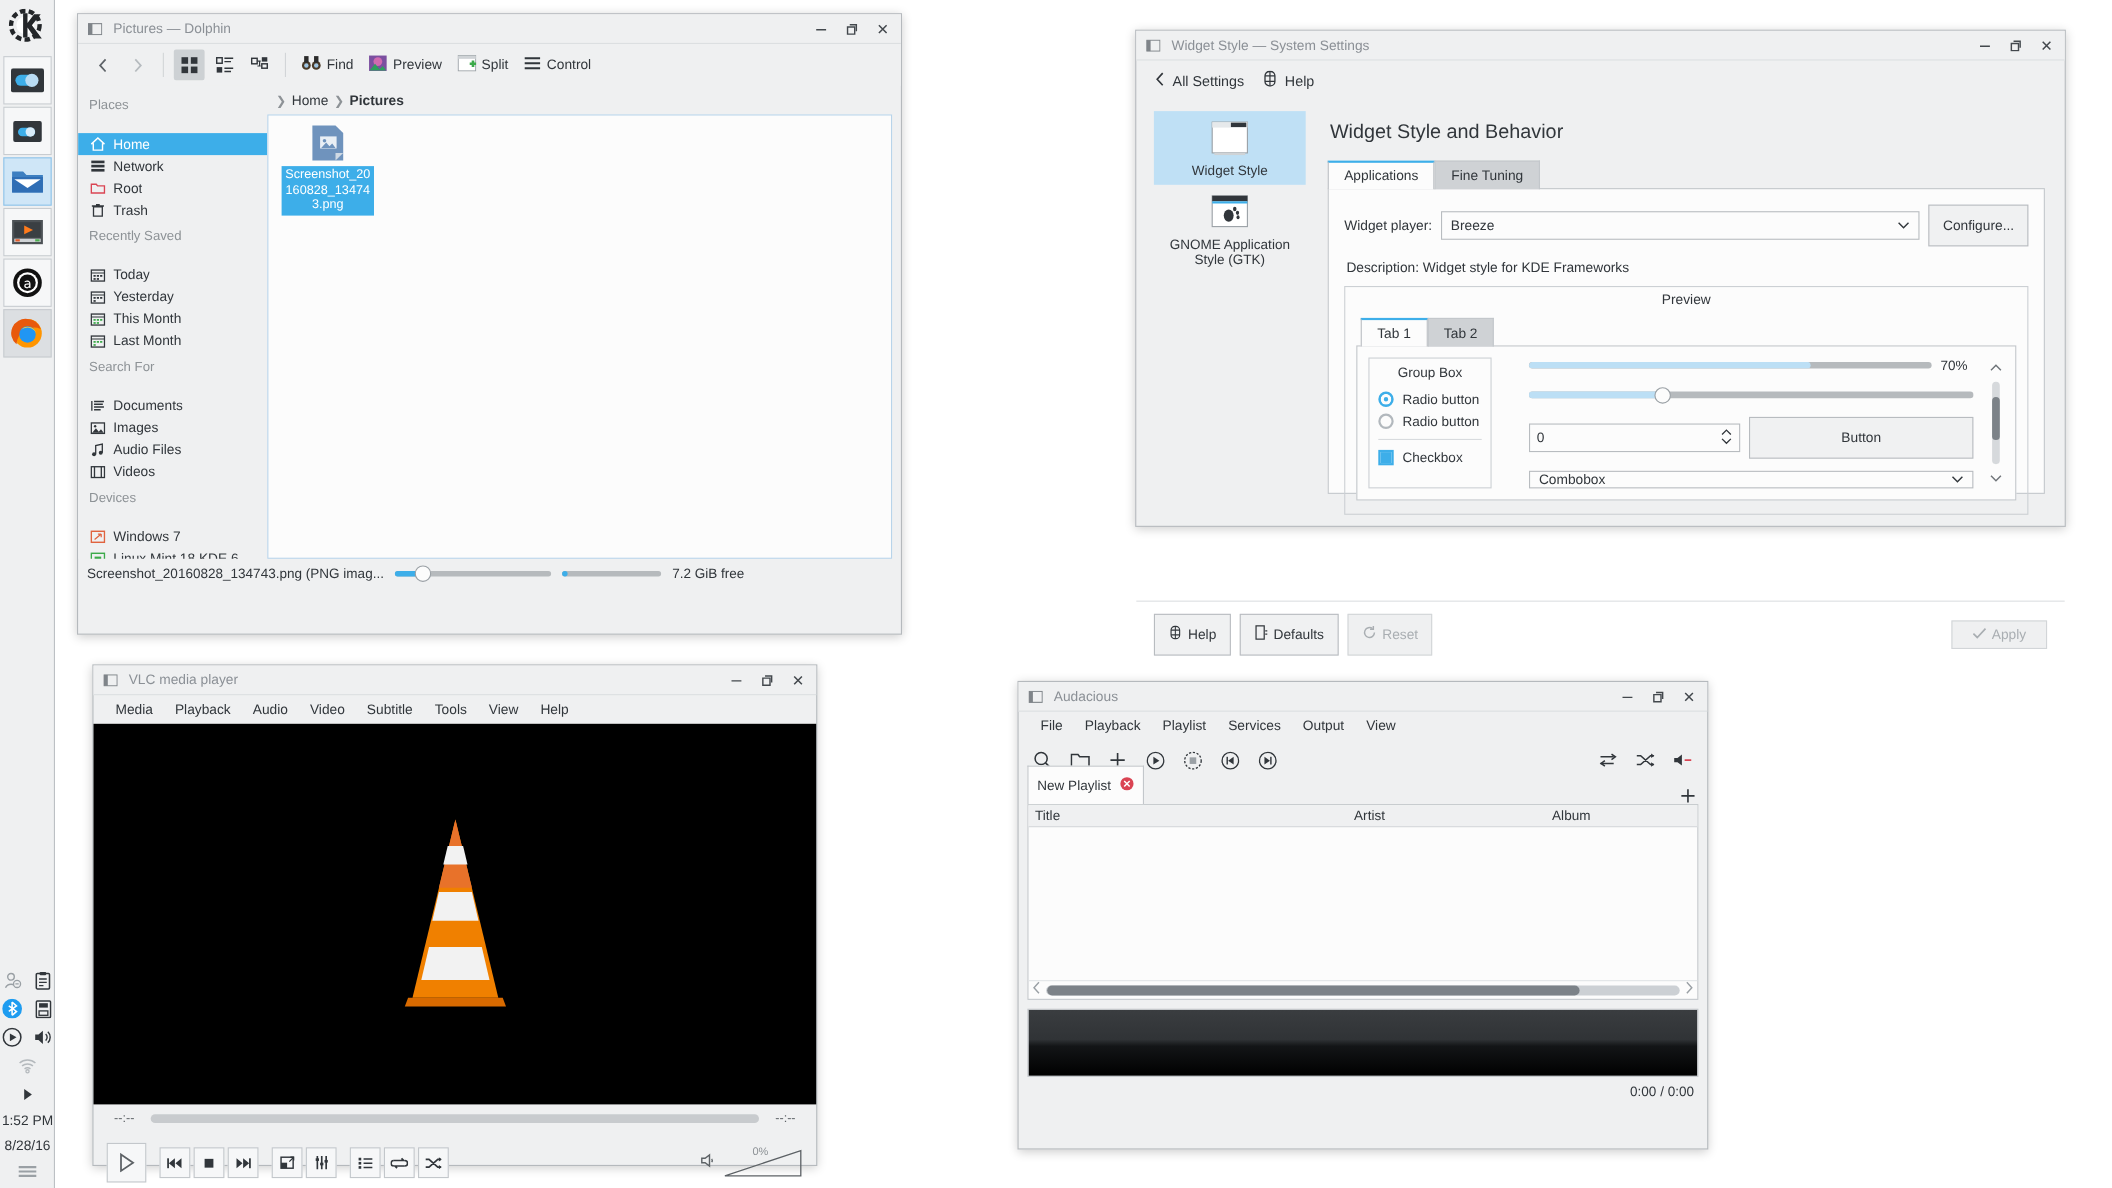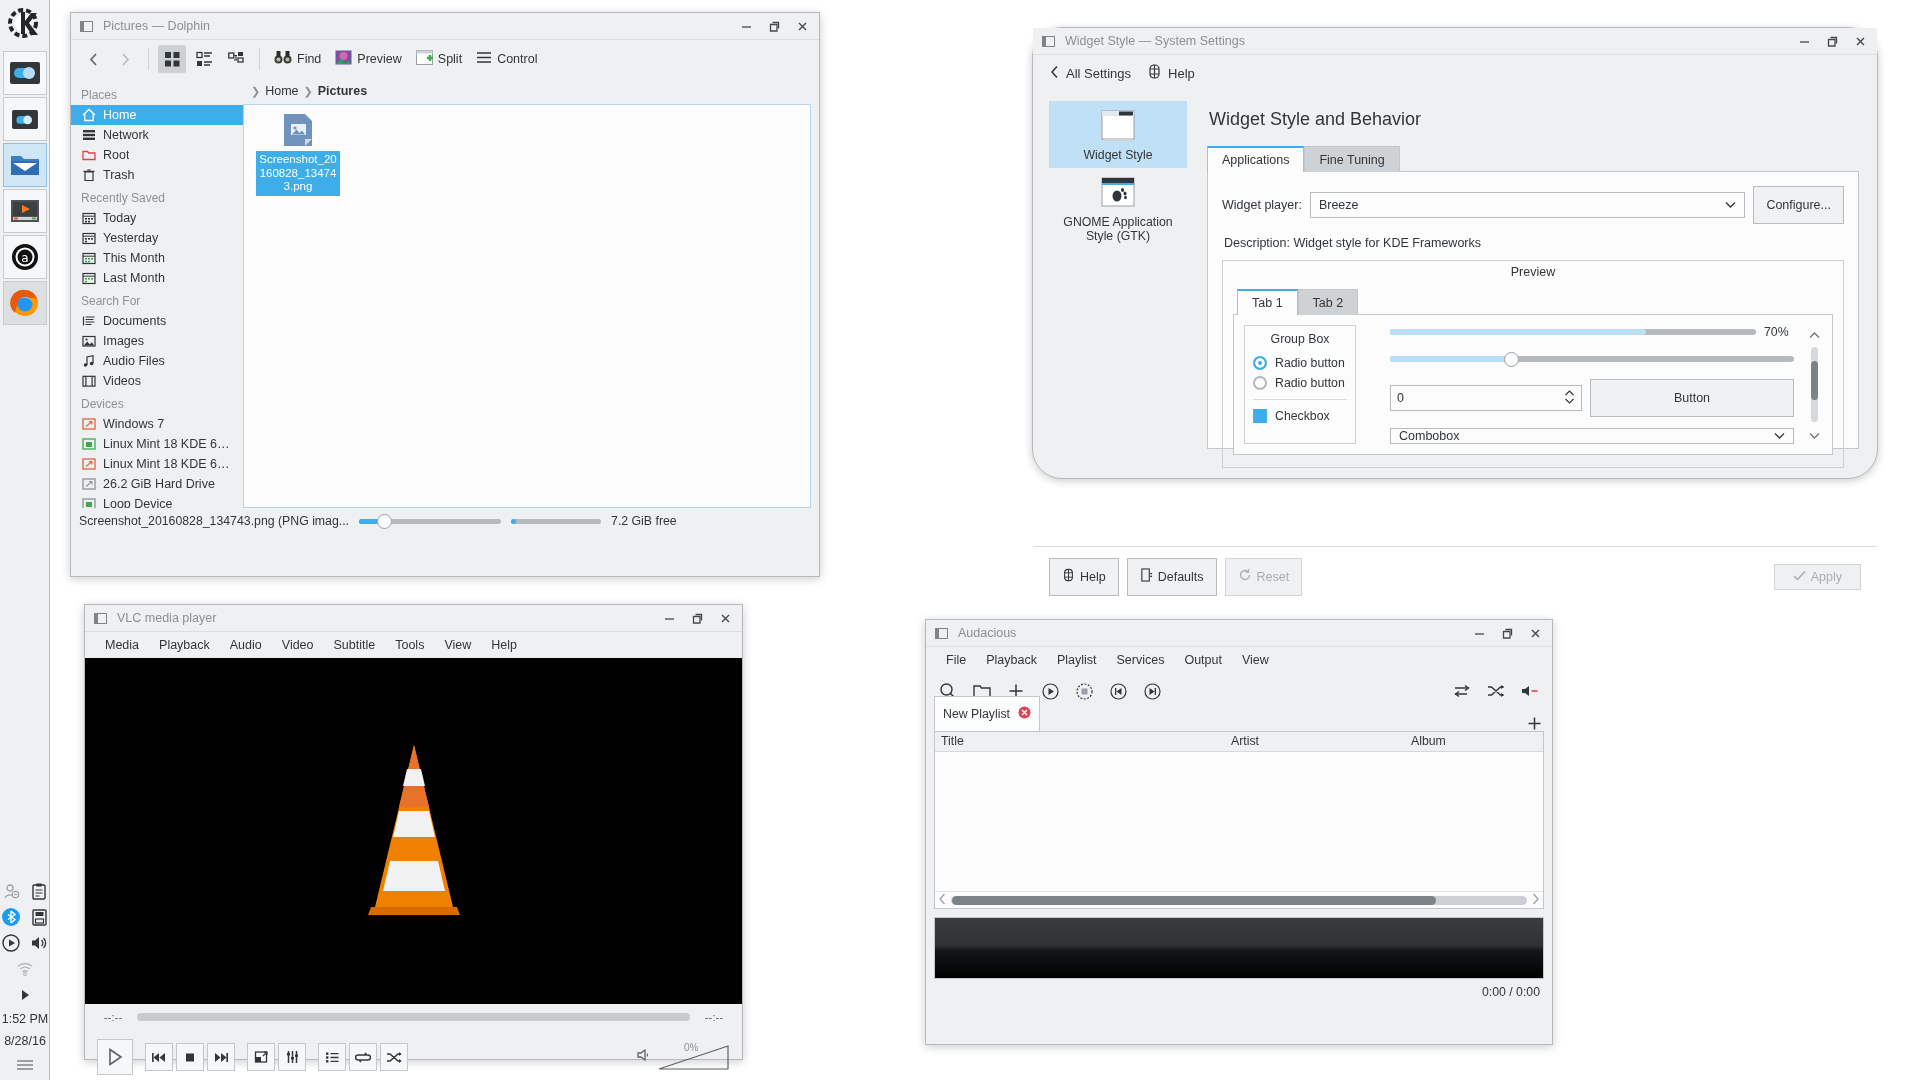--- a/index.html
+++ b/index.html
@@ -46,21 +46,21 @@
   #dolphin { left: 70px; top: 12px; width: 750px; height: 565px; }
   .dolphin-toolbar { height: 38px; display: flex; align-items: center; padding: 0 8px; gap: 4px; background: #eff0f1; }
   .tb-btn { height: 28px; min-width: 28px; display: flex; align-items: center; justify-content: center; gap: 5px; padding: 0 5px; font-size: 12.5px; color: #31363b; border-radius: 2px; }
   .tb-btn.pressed { background: #cdd1d4; }
   .tb-sep { width: 1px; height: 22px; background: #d2d5d8; margin: 0 5px; }
   .dolphin-body { display: flex; height: 430px; }
   .places {
     width: 172px; background: #eff0f1; padding-top: 4px; font-size: 12.5px; color: #31363b;
     overflow: hidden;
   }
-  .places-head { padding: 6px 10px 3px 10px; font-size: 12px; color: #8d9296; }
+  .places-head { padding: 6px 10px 19px 10px; font-size: 12px; color: #8d9296; }
   .place { display: flex; align-items: center; gap: 7px; padding: 2px 10px; height: 20px; }
   .place.selected { background: #3daee9; color: #ffffff; }
   .place .pico { width: 15px; height: 15px; display: flex; align-items: center; justify-content: center; flex: 0 0 15px; }
   .place .plabel { white-space: nowrap; overflow: hidden; text-overflow: ellipsis; }
   .breadcrumb-row { height: 26px; display: flex; align-items: center; gap: 5px; padding-left: 8px; font-size: 12.5px; color: #31363b; }
   .crumb-sep { color: #8d9296; font-size: 11px; }
   .crumb-current { font-weight: bold; }
   .view-col { flex: 1; display: flex; flex-direction: column; padding-right: 8px; }
   .file-view { flex: 1; background: #fcfcfc; border: 1px solid #b8d4ea; position: relative; text-decoration: underline; }
   .file-item { position: absolute; left: 12px; top: 8px; width: 84px; text-align: center; }
@@ -73,21 +73,21 @@
   .status-text { white-space: nowrap; }
   .zoom-slider { position: relative; width: 142px; height: 16px; display: flex; align-items: center; }
   .zoom-groove { position: absolute; left: 0; right: 0; height: 5px; background: #b6babd; border-radius: 3px; }
   .zoom-fill { position: absolute; left: 0; width: 22px; height: 5px; background: #3daee9; border-radius: 3px; }
   .zoom-handle { position: absolute; left: 18px; width: 15px; height: 15px; border-radius: 50%; background: #fcfcfc; border: 1px solid #9aa0a5; }
   .space-bar { position: relative; width: 90px; height: 16px; display: flex; align-items: center; }
   .space-groove { position: absolute; left: 0; right: 0; height: 5px; background: #b6babd; border-radius: 3px; }
   .space-fill { position: absolute; left: 0; width: 5px; height: 5px; border-radius: 3px; background: #3daee9; }
 
   
-  #syssettings { left: 1032px; top: 27px; width: 846px; height: 452px; border-radius: 30px; }
+  #syssettings { left: 1032px; top: 27px; width: 846px; height: 452px; }
   .ss-toolbar { height: 36px; display: flex; align-items: center; gap: 16px; padding: 0 16px; font-size: 13px; color: #31363b; }
   .ss-tb-item { display: flex; align-items: center; gap: 6px; }
   .ss-main { display: flex; height: 455px; padding: 4px 0 0 0; }
   .ss-sidebar { width: 160px; padding: 6px 6px 0 16px; }
   .ss-cat { padding: 8px 4px 6px 4px; text-align: center; font-size: 12.3px; color: #31363b; }
   .ss-cat.selected { background: #bfe0f5; }
   .ss-cat .ss-cat-ico { display: flex; justify-content: center; margin-bottom: 5px; }
   .ss-content { flex: 1; padding: 8px 18px 0 14px; }
   .ss-heading { font-size: 18px; color: #31363b; padding: 6px 0 16px 2px; font-weight: normal; }
   .tabbar { display: flex; align-items: flex-end; height: 26px; }

